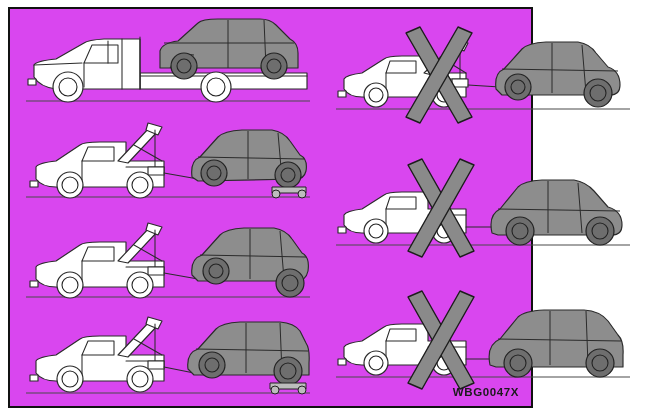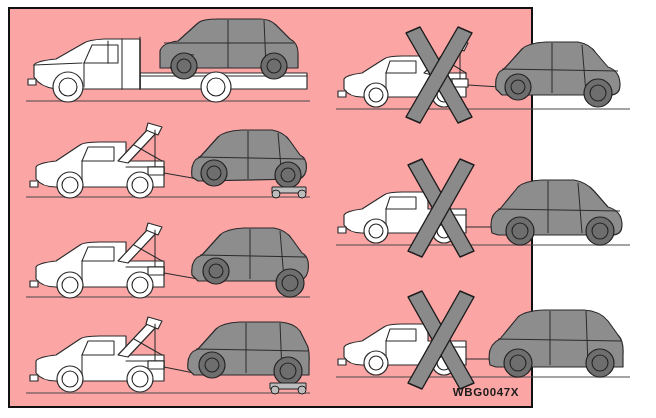--- a/index.html
+++ b/index.html
@@ -1,19 +1,19 @@
 <!DOCTYPE html>
 <html><head>
 <meta charset="utf-8">
 <style>
   html,body{margin:0;padding:0;background:#ffffff;}
   body{width:656px;height:418px;font-family:"Liberation Sans",sans-serif;overflow:hidden;}
   #stage{position:relative;width:656px;height:418px;background:#ffffff;}
   #frame{position:absolute;left:8px;top:7px;width:525px;height:401px;
-         border:2px solid #111111;box-sizing:border-box;background:#fca5a5;}
+         border:2px solid #111111;box-sizing:border-box;background:#d946ef;}
   .panel{position:absolute;overflow:visible;}
   .cap{position:absolute;right:12px;bottom:8px;font-size:11.5px;letter-spacing:.6px;
        color:#1b1b1b;font-family:"Liberation Sans",sans-serif;font-weight:600;}
   svg{display:block;overflow:visible;}
   .ground{stroke:#4a4a4a;stroke-width:1.1;}
   .ol{fill:#ffffff;stroke:#2b2b2b;stroke-width:1.15;stroke-linejoin:round;stroke-linecap:round;}
   .ol2{fill:none;stroke:#2b2b2b;stroke-width:1.05;stroke-linejoin:round;stroke-linecap:round;}
   .body-gray{fill:#8d8d8d;stroke:#2b2b2b;stroke-width:1.15;stroke-linejoin:round;}
   .seam{fill:none;stroke:#2b2b2b;stroke-width:1;}
   .tire-d{fill:#6e6e6e;stroke:#232323;stroke-width:1.2;}

